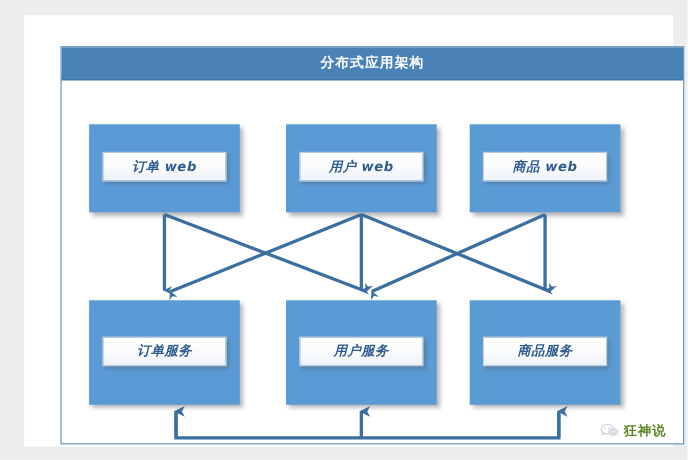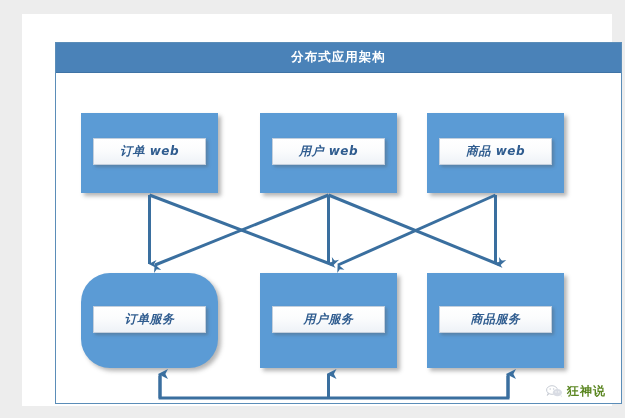--- a/index.html
+++ b/index.html
@@ -110,21 +110,21 @@
       </div>
 
       <div class="node row-web" style="left:371px;top:40px;width:137px;height:80px;">
         <div class="node-label">商品 web</div>
       </div>
 
       <div class="node row-web" style="left:204px;top:40px;width:137px;height:80px;">
         <div class="node-label">用户 web</div>
       </div>
 
-      <div class="node row-svc" style="left:25px;top:200px;width:137px;height:95px;border-radius:29px;">
+      <div class="node row-svc" style="left:25px;top:200px;width:137px;height:95px;">
         <div class="node-label">订单服务</div>
       </div>
 
       <div class="node row-svc" style="left:371px;top:200px;width:137px;height:95px;">
         <div class="node-label">商品服务</div>
       </div>
 
       <div class="node row-svc" style="left:204px;top:200px;width:137px;height:95px;">
         <div class="node-label">用户服务</div>
       </div>

